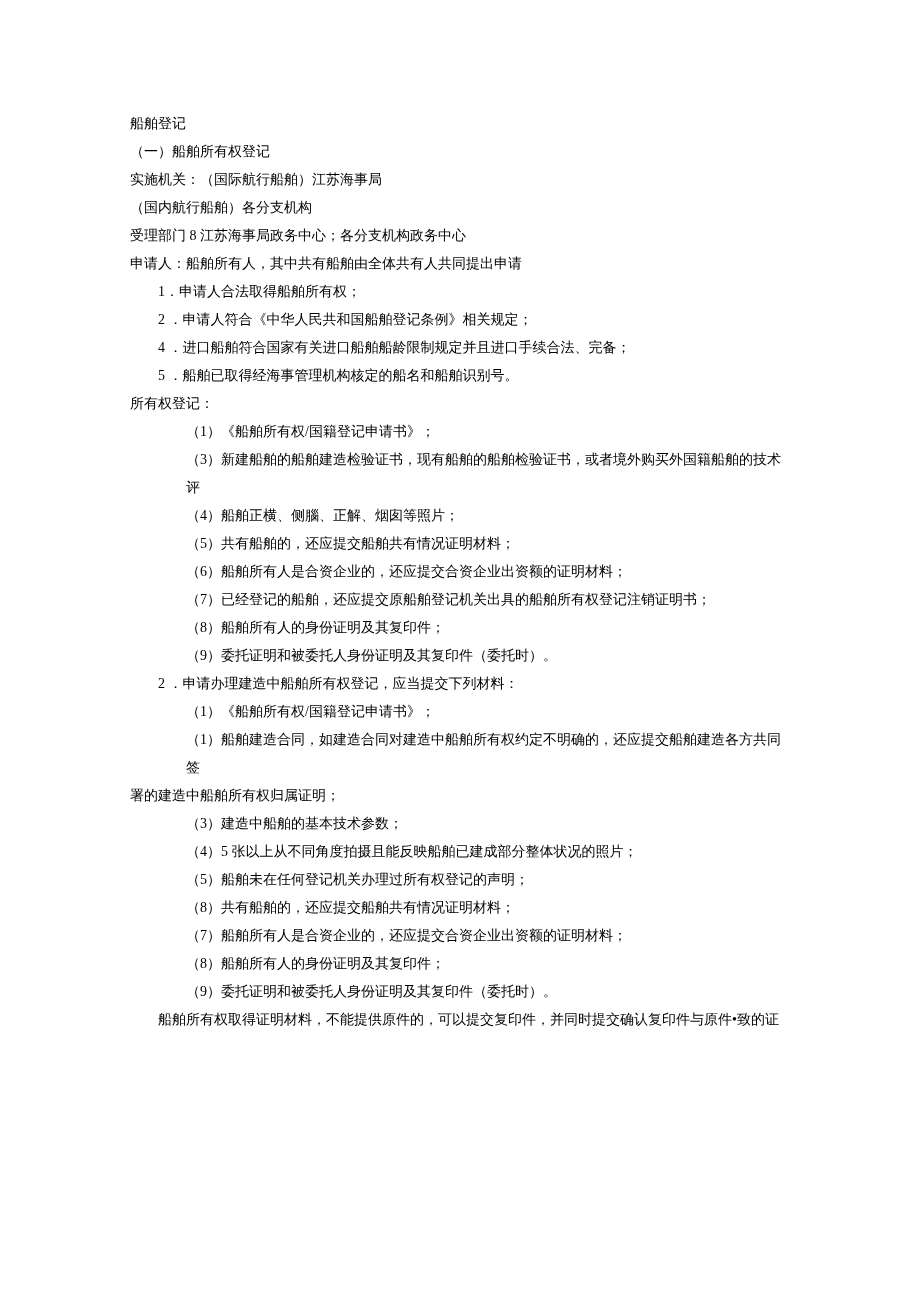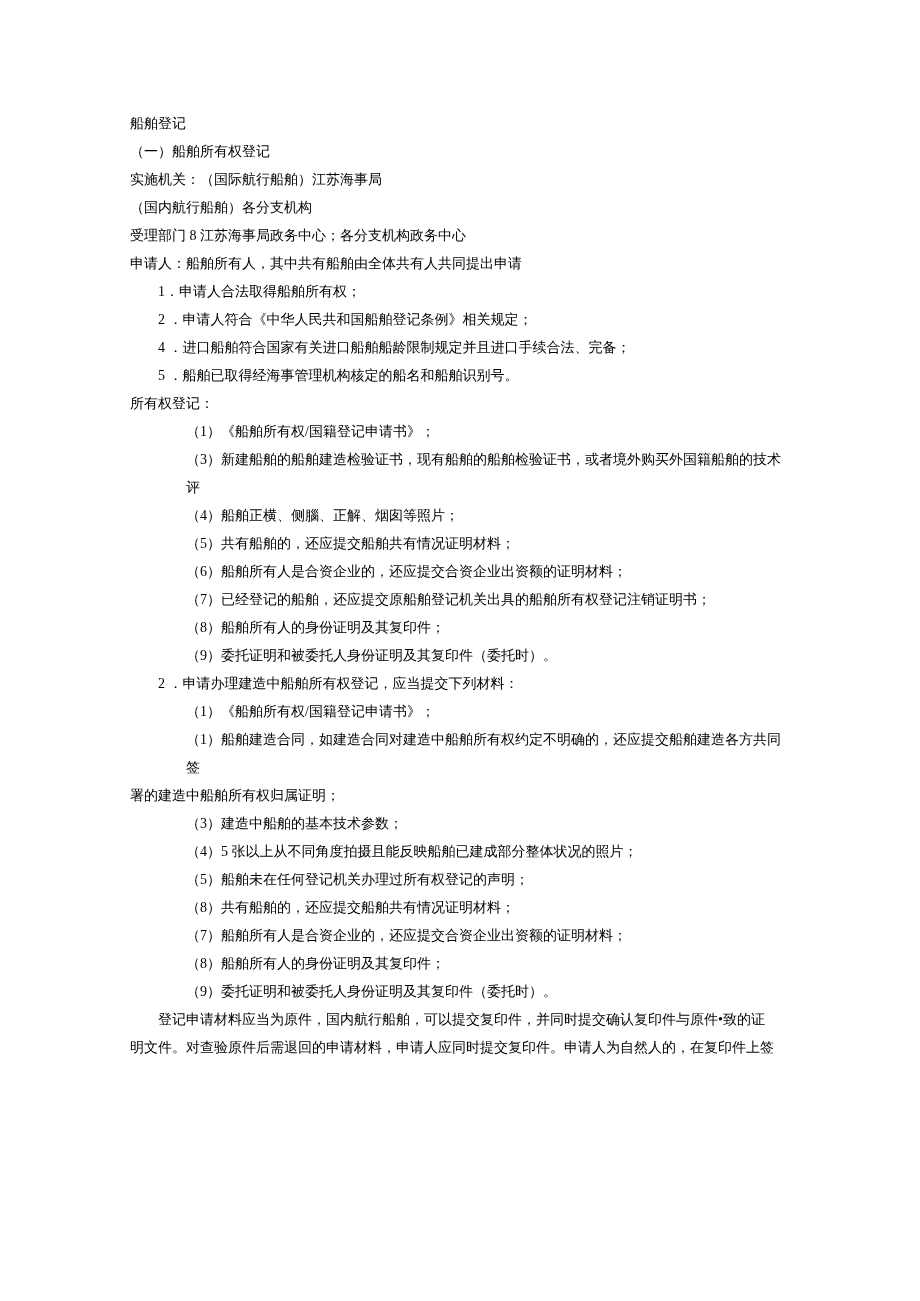--- a/index.html
+++ b/index.html
@@ -70,16 +70,15 @@
   <p class="line ind-0">署的建造中船舶所有权归属证明；</p>
 
   <p class="line ind-3">（3）建造中船舶的基本技术参数；</p>
   <p class="line ind-3">（4）5 张以上从不同角度拍摄且能反映船舶已建成部分整体状况的照片；</p>
   <p class="line ind-3">（5）船舶未在任何登记机关办理过所有权登记的声明；</p>
   <p class="line ind-3">（8）共有船舶的，还应提交船舶共有情况证明材料；</p>
   <p class="line ind-3">（7）船舶所有人是合资企业的，还应提交合资企业出资额的证明材料；</p>
   <p class="line ind-3">（8）船舶所有人的身份证明及其复印件；</p>
   <p class="line ind-3">（9）委托证明和被委托人身份证明及其复印件（委托时）。</p>
 
-  <p class="line ind-1">登记申请材料应当为原件，国内航行船舶，可以提交复印件，并同时提交确认复印件与原件•致的证</p>
-  <p class="line ind-0">明文件。对查验原件后需退回的申请材料，申请人应同时提交复印件。申请人为自然人的，在复印件上签</p>
+  <p class="line ind-1">船舶所有权取得证明材料，不能提供原件的，可以提交复印件，并同时提交确认复印件与原件•致的证</p>
 
 </div>
 
 </body></html>

